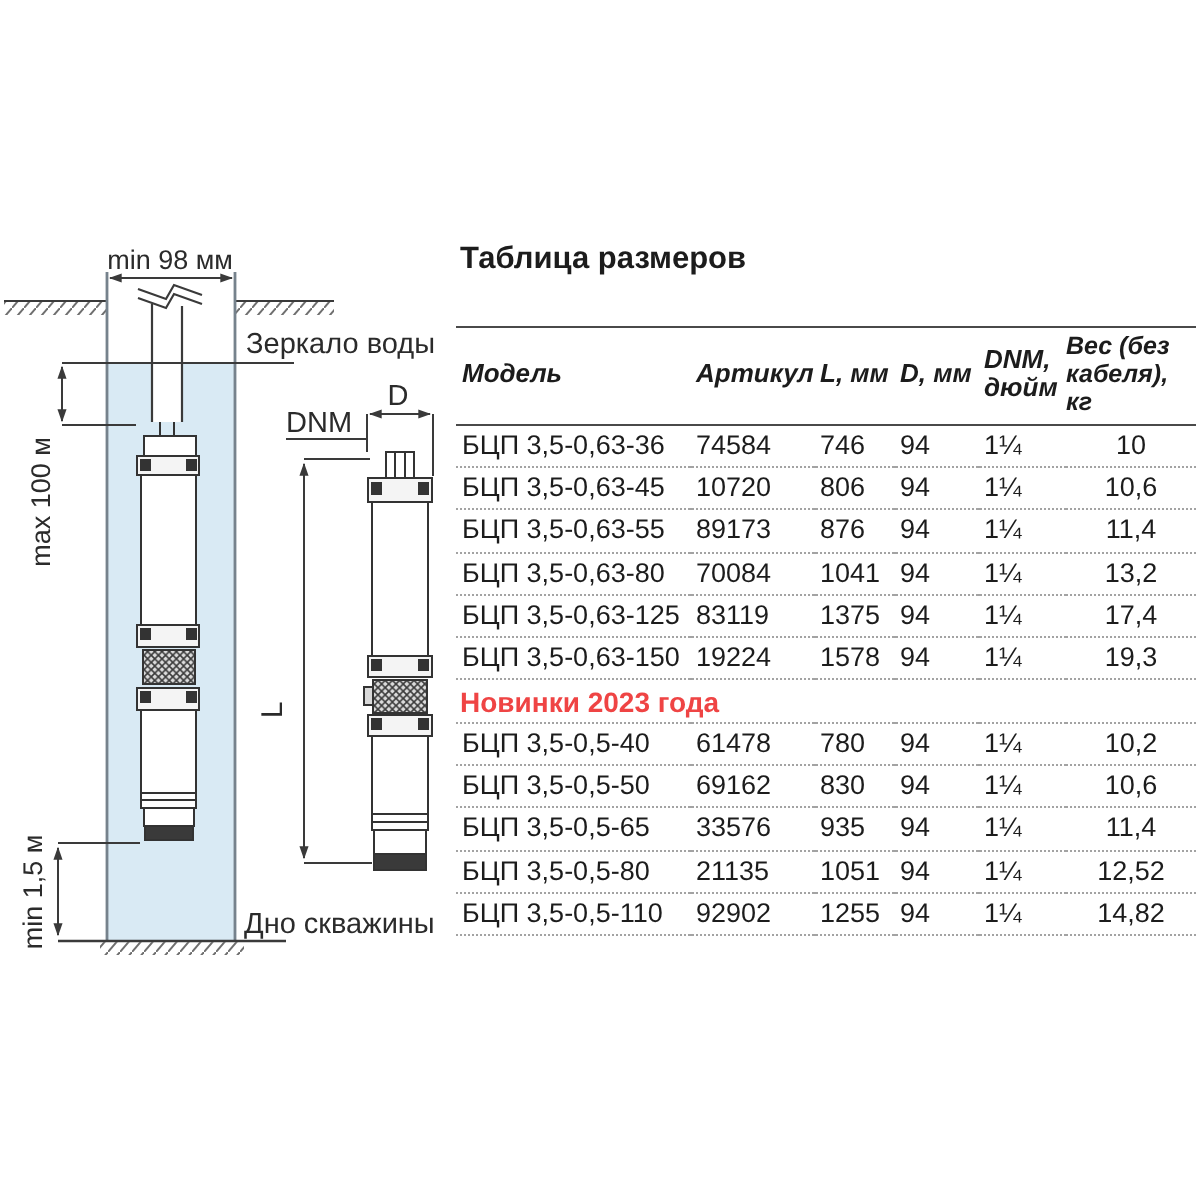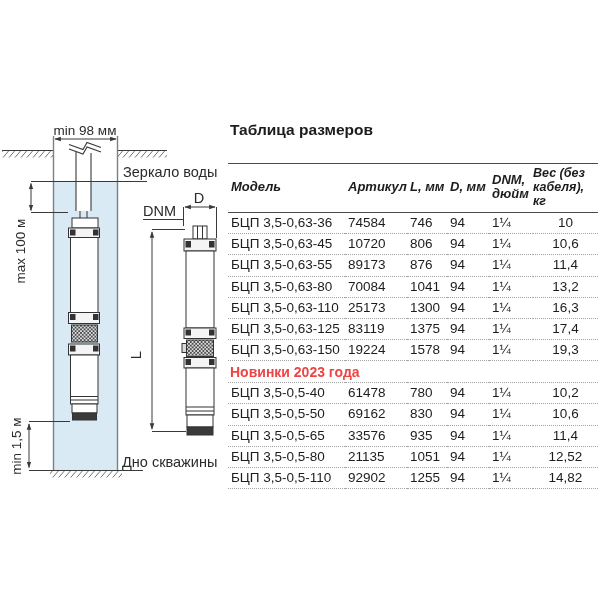--- a/index.html
+++ b/index.html
@@ -201,28 +201,20 @@
           </tr>
           <tr>
             <td class="c0">БЦП 3,5-0,63-80</td>
             <td class="c1">70084</td>
             <td class="c2">1041</td>
             <td class="c3">94</td>
             <td class="c4">1¼</td>
             <td class="c5">13,2</td>
           </tr>
           <tr>
-            <td class="c0">БЦП 3,5-0,63-110</td>
-            <td class="c1">25173</td>
-            <td class="c2">1300</td>
-            <td class="c3">94</td>
-            <td class="c4">1¼</td>
-            <td class="c5">16,3</td>
-          </tr>
-          <tr>
             <td class="c0">БЦП 3,5-0,63-125</td>
             <td class="c1">83119</td>
             <td class="c2">1375</td>
             <td class="c3">94</td>
             <td class="c4">1¼</td>
             <td class="c5">17,4</td>
           </tr>
           <tr>
             <td class="c0">БЦП 3,5-0,63-150</td>
             <td class="c1">19224</td>

